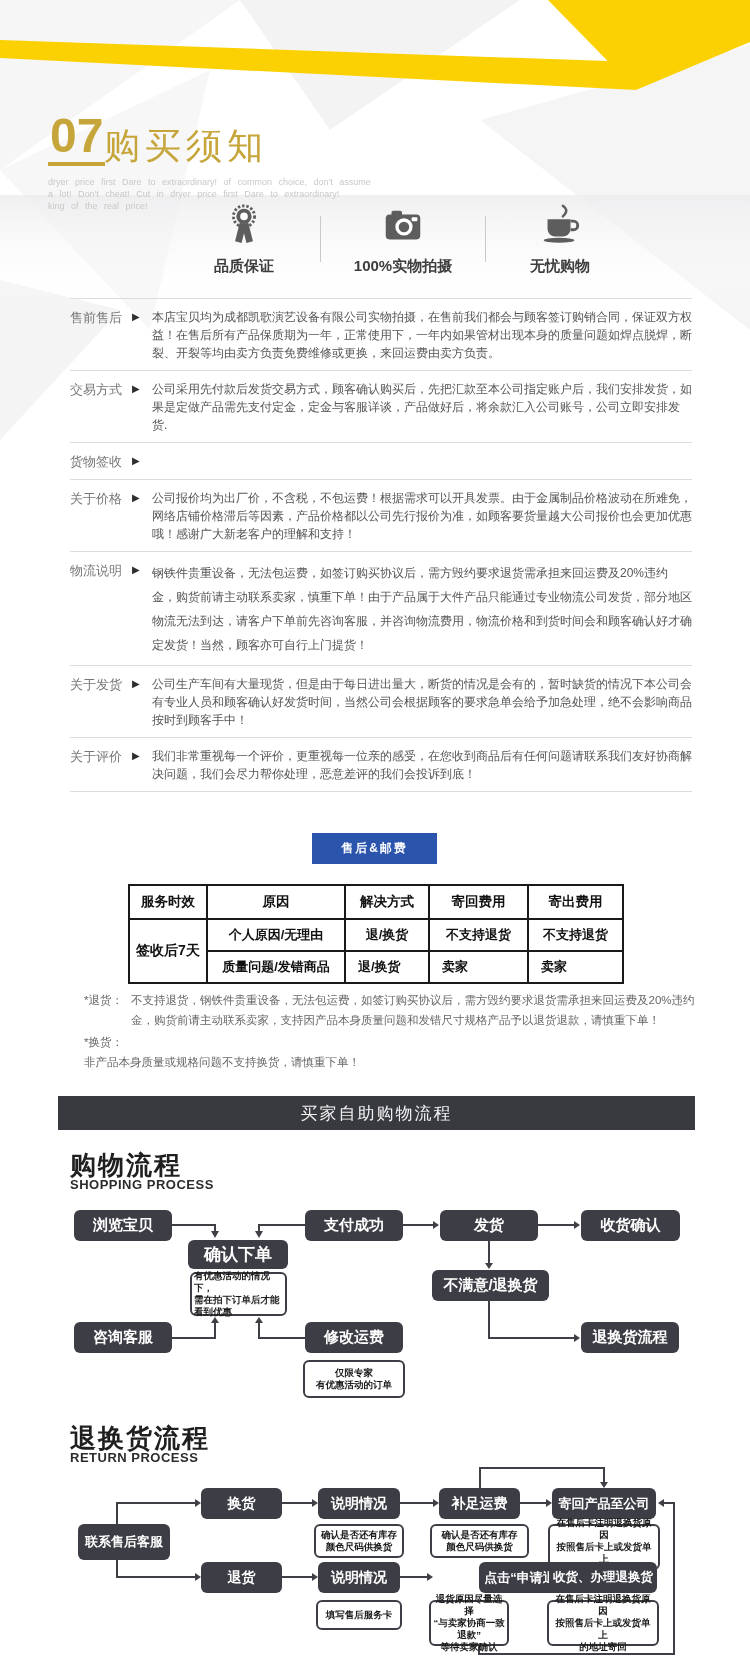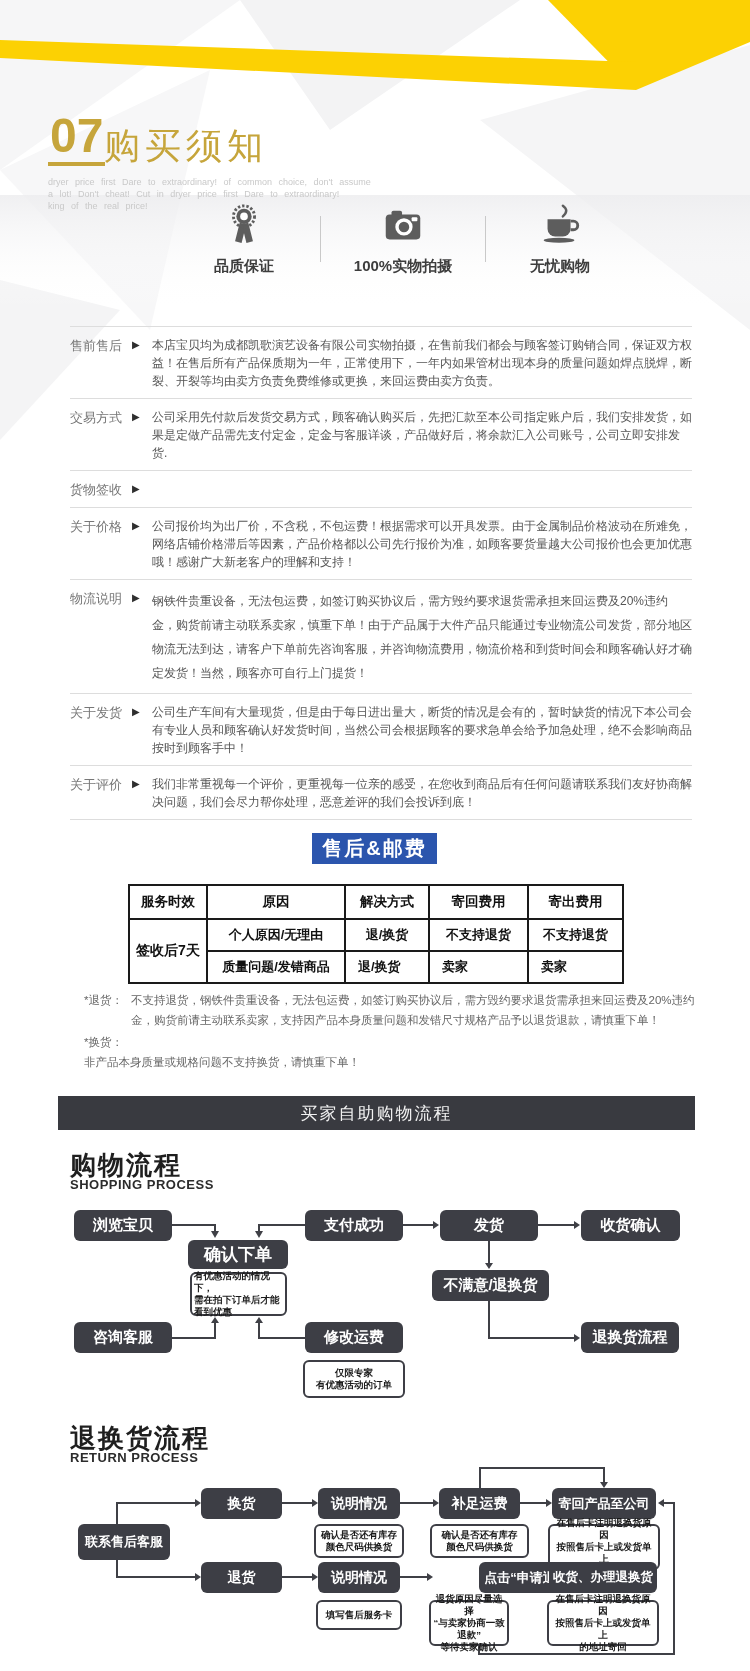--- a/index.html
+++ b/index.html
@@ -14,29 +14,29 @@
   .htitle{font-size:36px;color:#c6a53b;letter-spacing:5px;font-weight:500;}
   .tagline{font-size:9px;line-height:12px;color:#c9c9c9;word-spacing:4px;white-space:pre-line;width:340px;}
 
   
   .features{display:flex;align-items:center;}
   .feature{text-align:center;}
   .feature .lbl{font-size:15px;font-weight:bold;color:#3d3d3d;margin-top:5px;}
   .vdiv{width:1px;height:46px;background:#c9c9c9;margin:0 18px;}
 
   
-  .secs{width:622px;border-bottom:1px solid #ddd;margin-top:28px;}
+  .secs{width:622px;border-bottom:1px solid #ddd;}
   .sec{display:flex;border-top:1px solid #ddd;padding:9px 0 8px 0;}
   .sec-label{width:62px;flex:none;color:#777;font-size:13px;padding-top:1px;}
   .sec-arrow{width:20px;flex:none;color:#2f2f2f;font-size:10px;padding-top:3px;}
   .sec-text{flex:1;color:#555;font-size:12px;line-height:18px;}
   .sec.spread .sec-text{line-height:24px;}
 
   
-  .bluebn{background:#2b55ad;color:#fff;font-size:20px;font-weight:bold;letter-spacing:2px;
+  .bluebn{background:#2b55ad;color:#fff;font-size:12px;font-weight:bold;letter-spacing:2px;
           display:flex;align-items:center;justify-content:center;}
 
   
   table.fee{border-collapse:collapse;}
   table.fee td,table.fee th{border:2px solid #1a1a1a;font-size:13px;font-weight:bold;color:#111;text-align:center;padding:0;}
   table.fee th{font-size:13.5px;height:32px;}
   table.fee td{height:30px;}
   table.fee td.al{text-align:left;padding-left:12px;}
 
   .note{display:flex;font-size:11.5px;color:#666;line-height:20px;}

